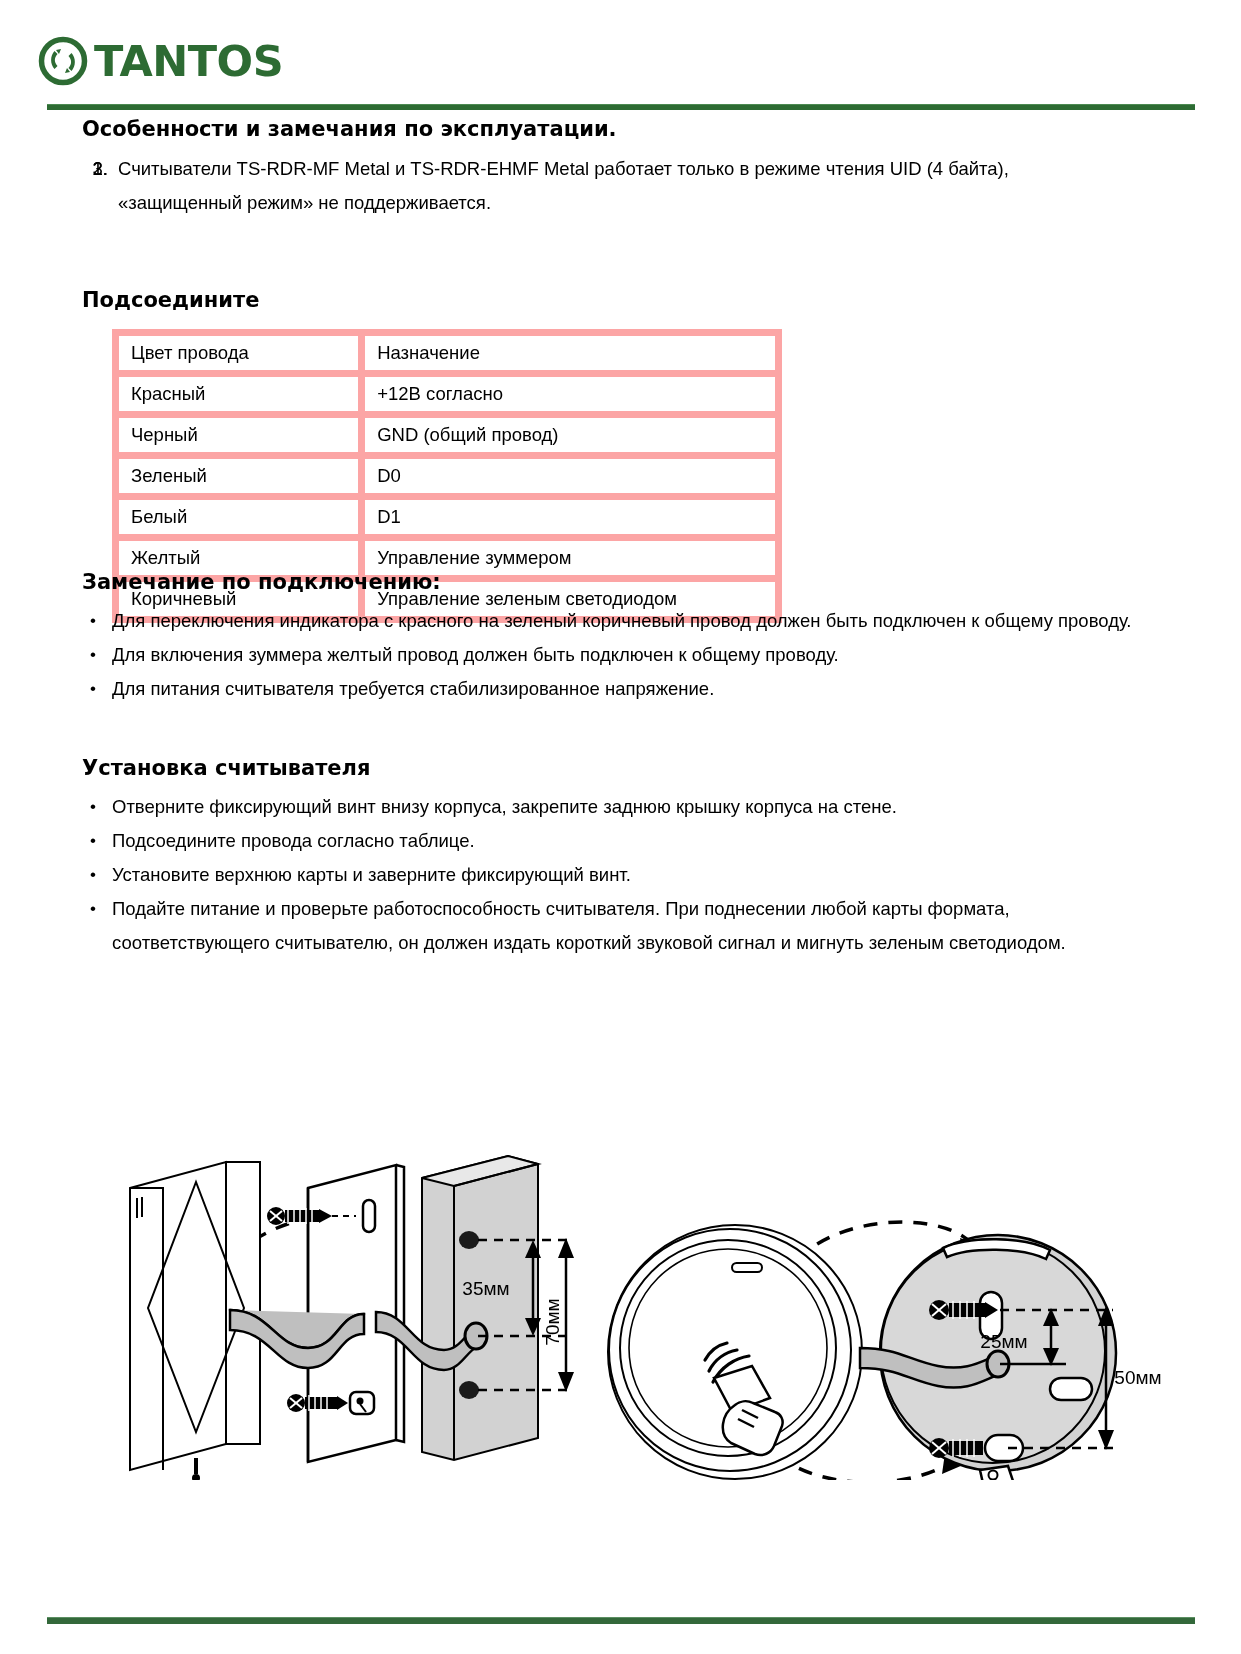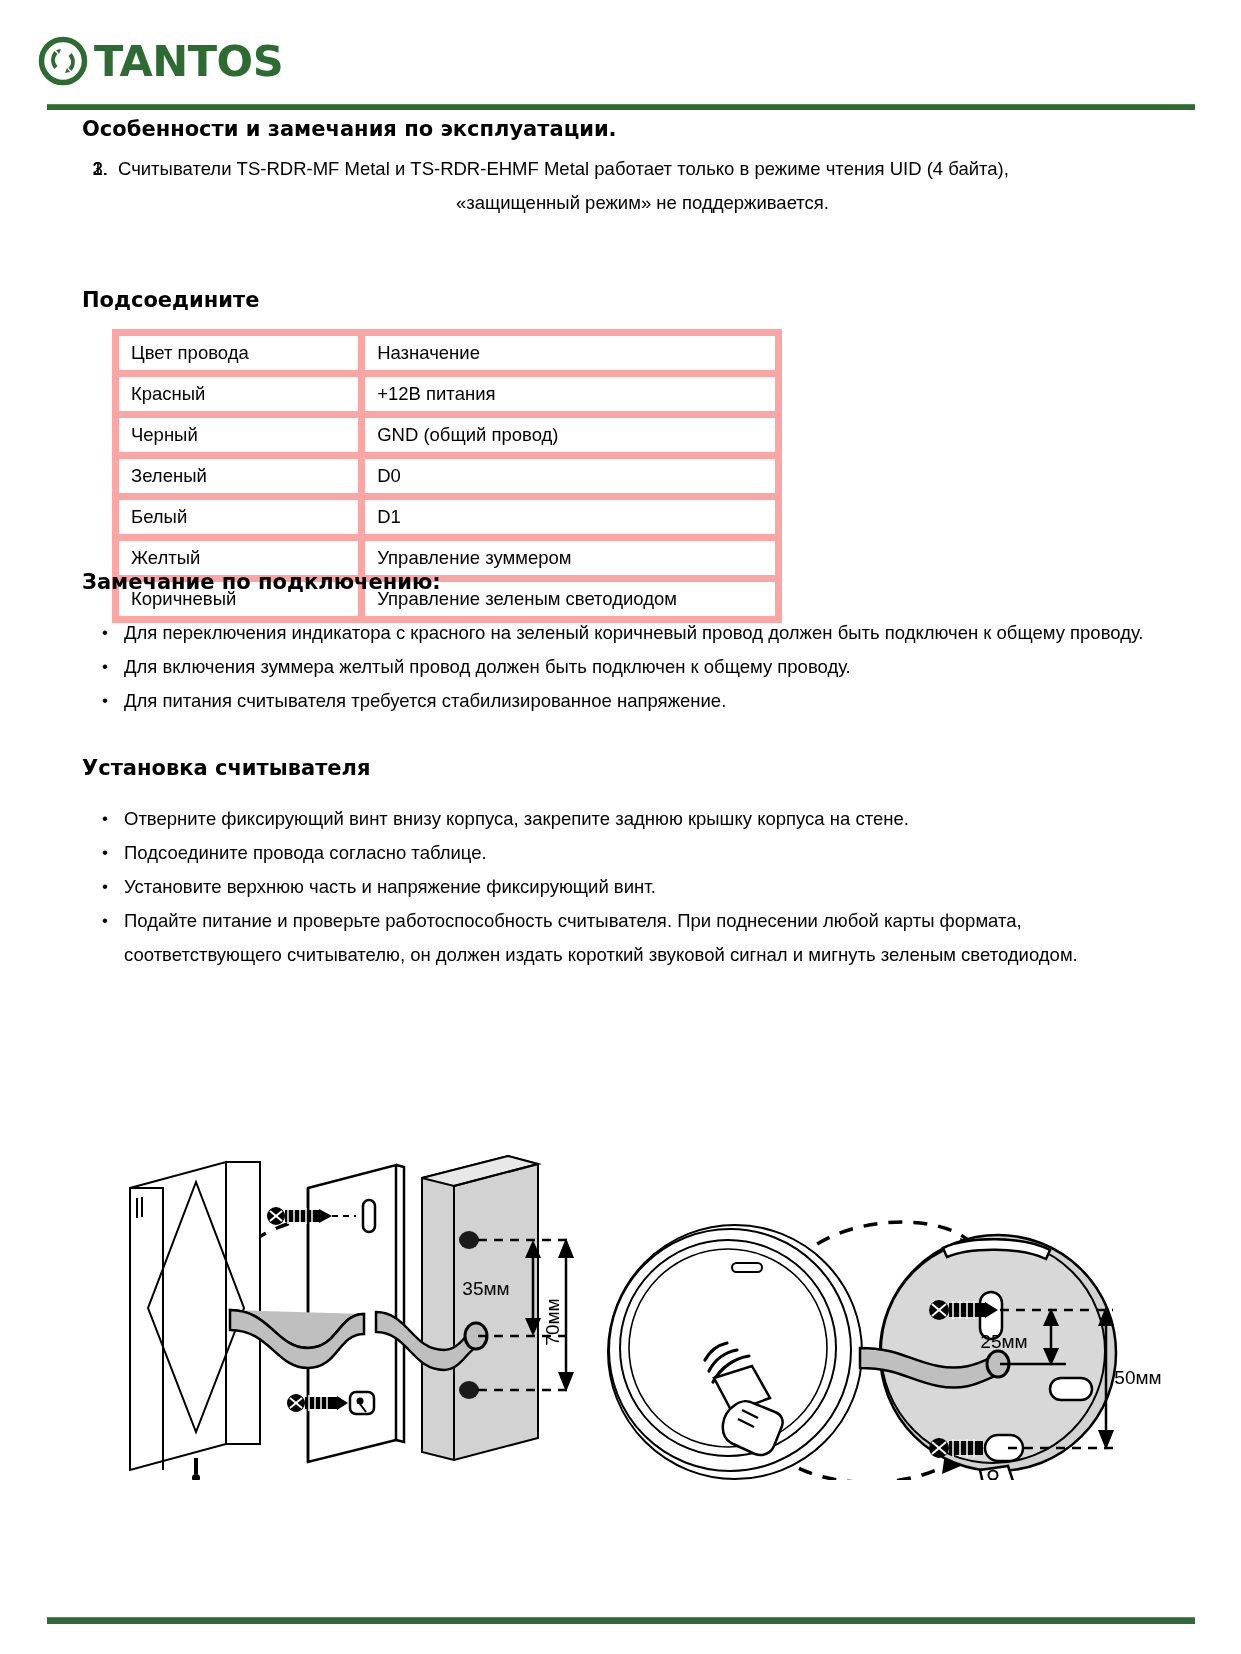--- a/index.html
+++ b/index.html
@@ -106,21 +106,21 @@
   }
   .num-list li .num {
     position: absolute;
     left: 0;
     top: 0;
     width: 26px;
     text-align: right;
     font-size: 18.5px;
   }
   .num-list li.two-line { line-height: 34px; }
-  .num-list li .l2 { display: block; text-align: center; }
+  .num-list li .l2 { display: block; }
 
   
   table.wire-table {
     position: absolute;
     left: 112px;
     top: 219px;
     width: 670px;
     border-collapse: collapse;
     font-size: 18.5px;
   }
@@ -131,21 +131,21 @@
     vertical-align: middle;
     line-height: 24px;
   }
   table.wire-table td.c1 { width: 240px; }
   table.wire-table td.c2 { width: 428px; }
 
   
   ul.bullets {
     position: absolute;
     list-style: none;
-    margin: 12px;
+    margin: 0;
     padding: 0;
   }
   ul.bullets li {
     position: relative;
     padding-left: 30px;
     font-size: 18.5px;
     line-height: 34px;
   }
   ul.bullets li::before {
     content: "•";
@@ -216,21 +216,21 @@
     <h2 class="section-title title-connect">Подсоедините</h2>
 
     <table class="wire-table">
       <tbody>
         <tr>
           <td class="c1">Цвет провода</td>
           <td class="c2">Назначение</td>
         </tr>
         <tr>
           <td class="c1">Красный</td>
-          <td class="c2">+12В питания</td>
+          <td class="c2">+12В согласно</td>
         </tr>
         <tr>
           <td class="c1">Черный</td>
           <td class="c2">GND (общий провод)</td>
         </tr>
         <tr>
           <td class="c1">Зеленый</td>
           <td class="c2">D0</td>
         </tr>
         <tr>
@@ -254,21 +254,21 @@
       <li class="just">Для переключения индикатора с красного на зеленый коричневый провод должен быть подключен к общему проводу.</li>
       <li>Для включения зуммера желтый провод должен быть подключен к общему проводу.</li>
       <li>Для питания считывателя требуется стабилизированное напряжение.</li>
     </ul>
 
     <h2 class="section-title title-install">Установка считывателя</h2>
 
     <ul class="bullets bl-install">
       <li>Отверните фиксирующий винт внизу корпуса, закрепите заднюю крышку корпуса на стене.</li>
       <li>Подсоедините провода согласно таблице.</li>
-      <li>Установите верхнюю часть и напряжение фиксирующий винт.</li>
+      <li>Установите верхнюю карты и заверните фиксирующий винт.</li>
       <li>Подайте питание и проверьте работоспособность считывателя. При поднесении любой карты формата, соответствующего считывателю, он должен издать короткий звуковой сигнал и мигнуть зеленым светодиодом.</li>
     </ul>
 
   </div>
 
   <div class="figure">
     <svg width="1241" height="420" viewBox="0 0 1241 420">
 
       <g>
 

